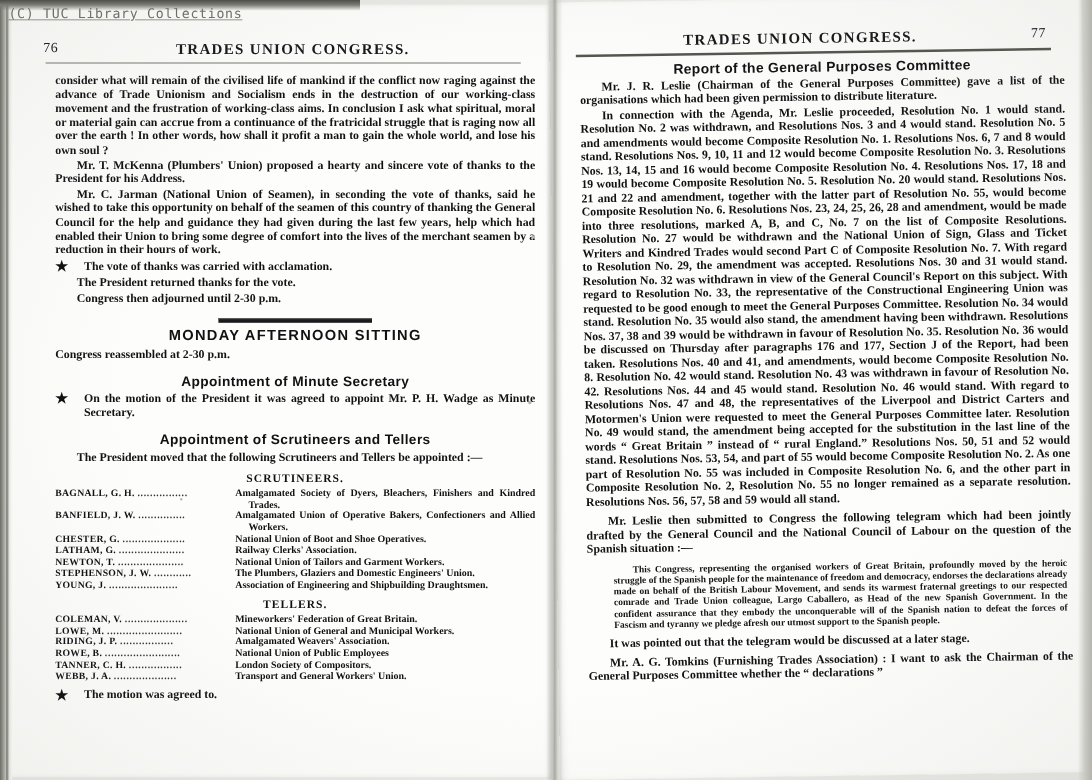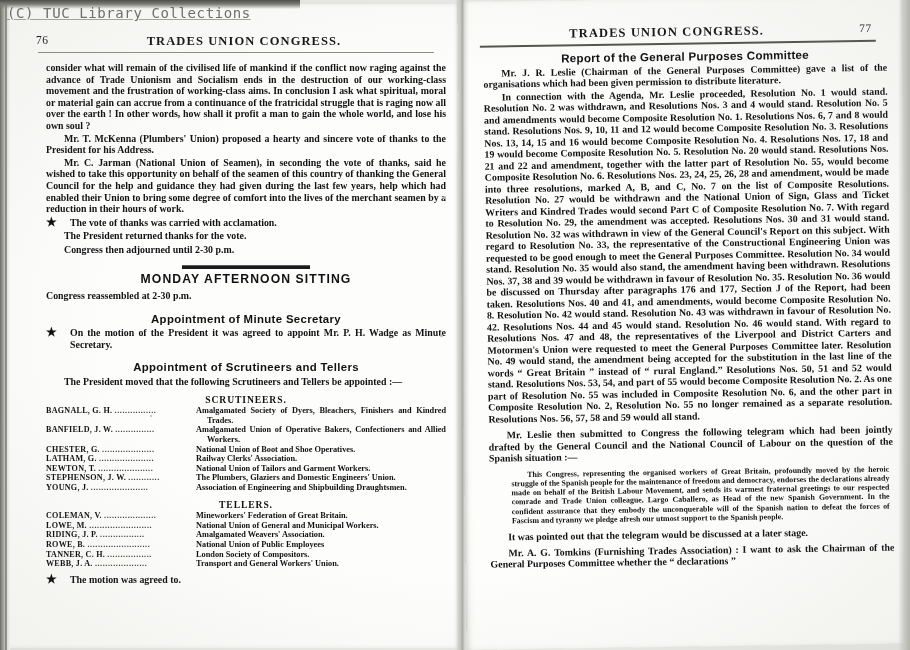--- a/index.html
+++ b/index.html
@@ -66,21 +66,21 @@
     position: absolute; left: 898px; top: 0;
     width: 12px; height: 650px;
     background: linear-gradient(to right, rgba(230,230,226,0) 0%, #cfcfc9 55%, #b9b9b3 100%);
     z-index: 5;
   }
 
   
   #watermark {
     position: absolute; left: 7px; top: 5px;
     font-family: "DejaVu Sans Mono", monospace;
-    font-size: 14px;
+    font-size: 11px;
     letter-spacing: .6px;
     color: #6f6f68;
     z-index: 9;
     white-space: nowrap;
     text-decoration: underline;
     text-decoration-color: rgba(110,110,100,.6);
   }
 
   
   .runhead {

